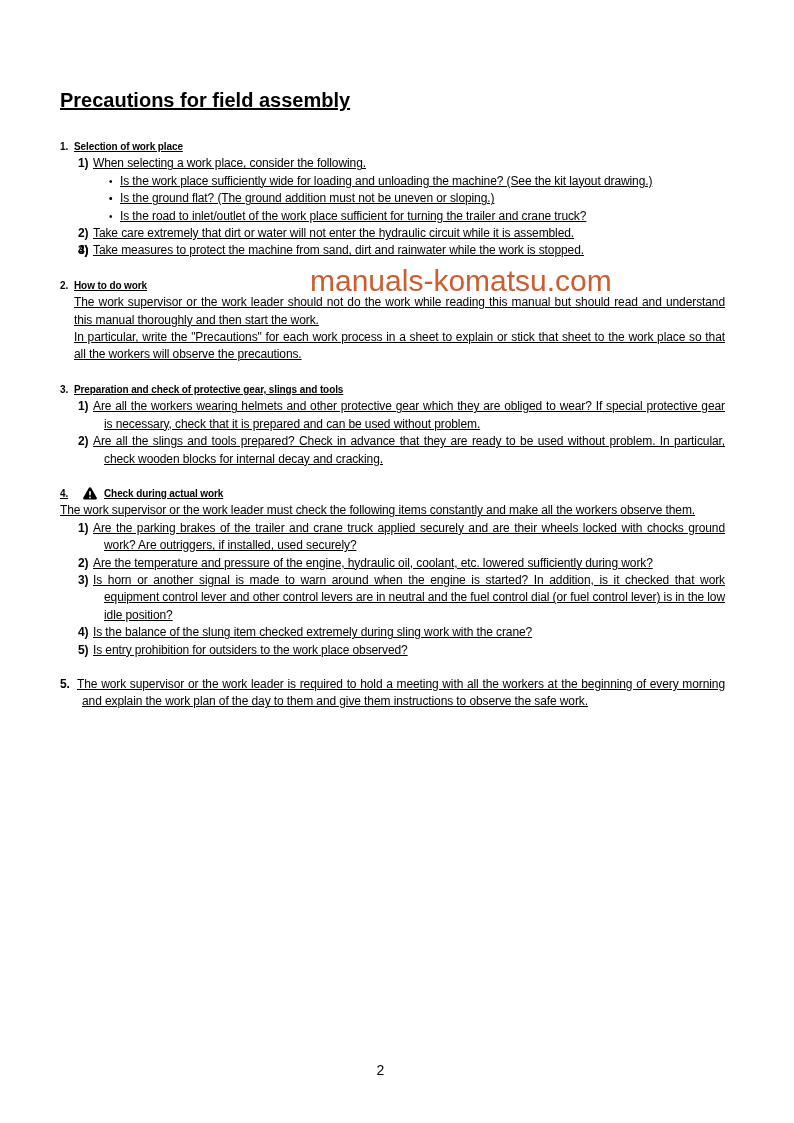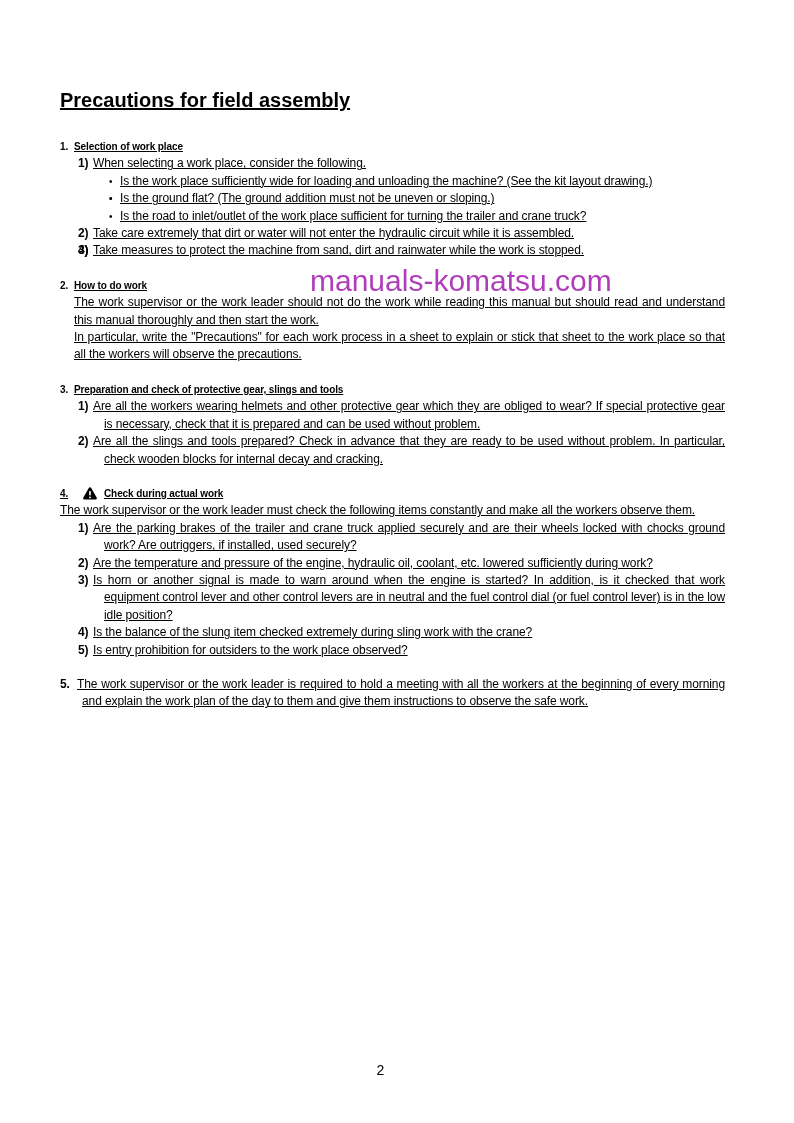--- a/index.html
+++ b/index.html
@@ -85,21 +85,21 @@
     text-indent: 0;
   }
 
   .watermark {
     position: absolute;
     left: 310px;
     top: 264px;
     font-size: 30px;
     line-height: 34px;
     letter-spacing: 0;
-    color: #a21caf;
+    color: #c2410c;
     opacity: 0.85;
     white-space: nowrap;
     pointer-events: none;
   }
   .page-number {
     position: absolute;
     left: 48px;
     top: 1062px;
     width: 665px;
     text-align: center;

